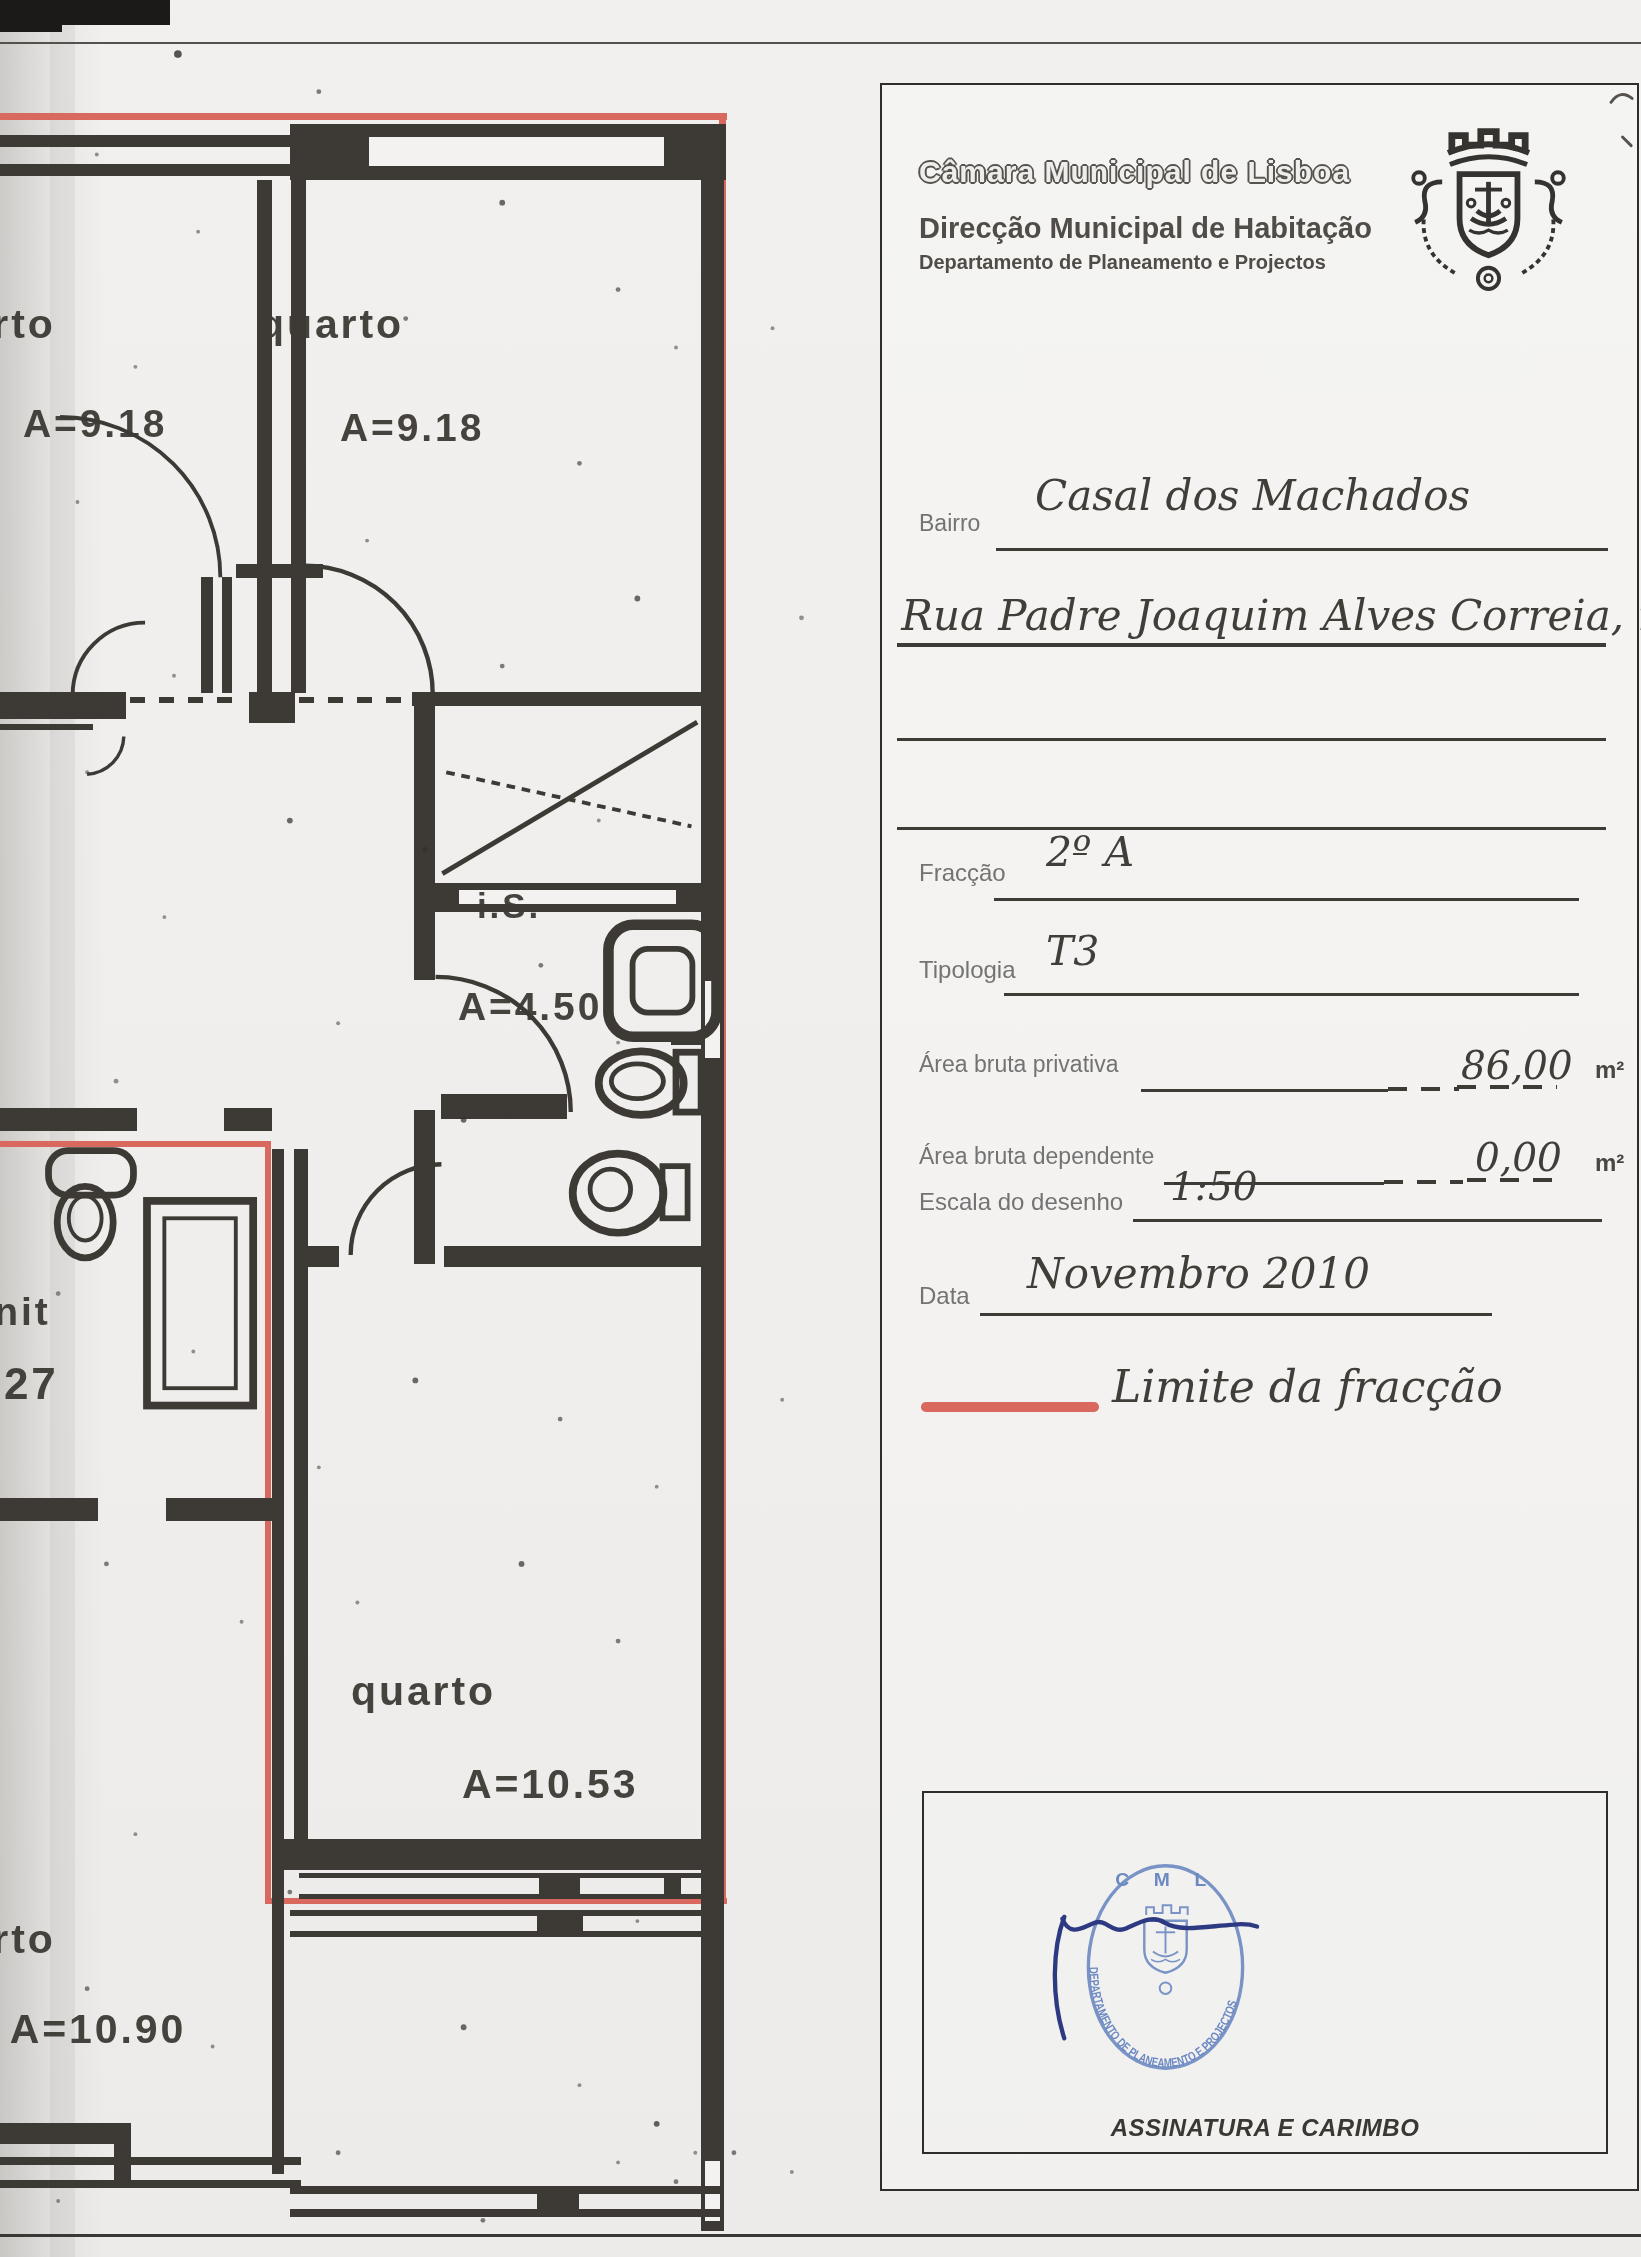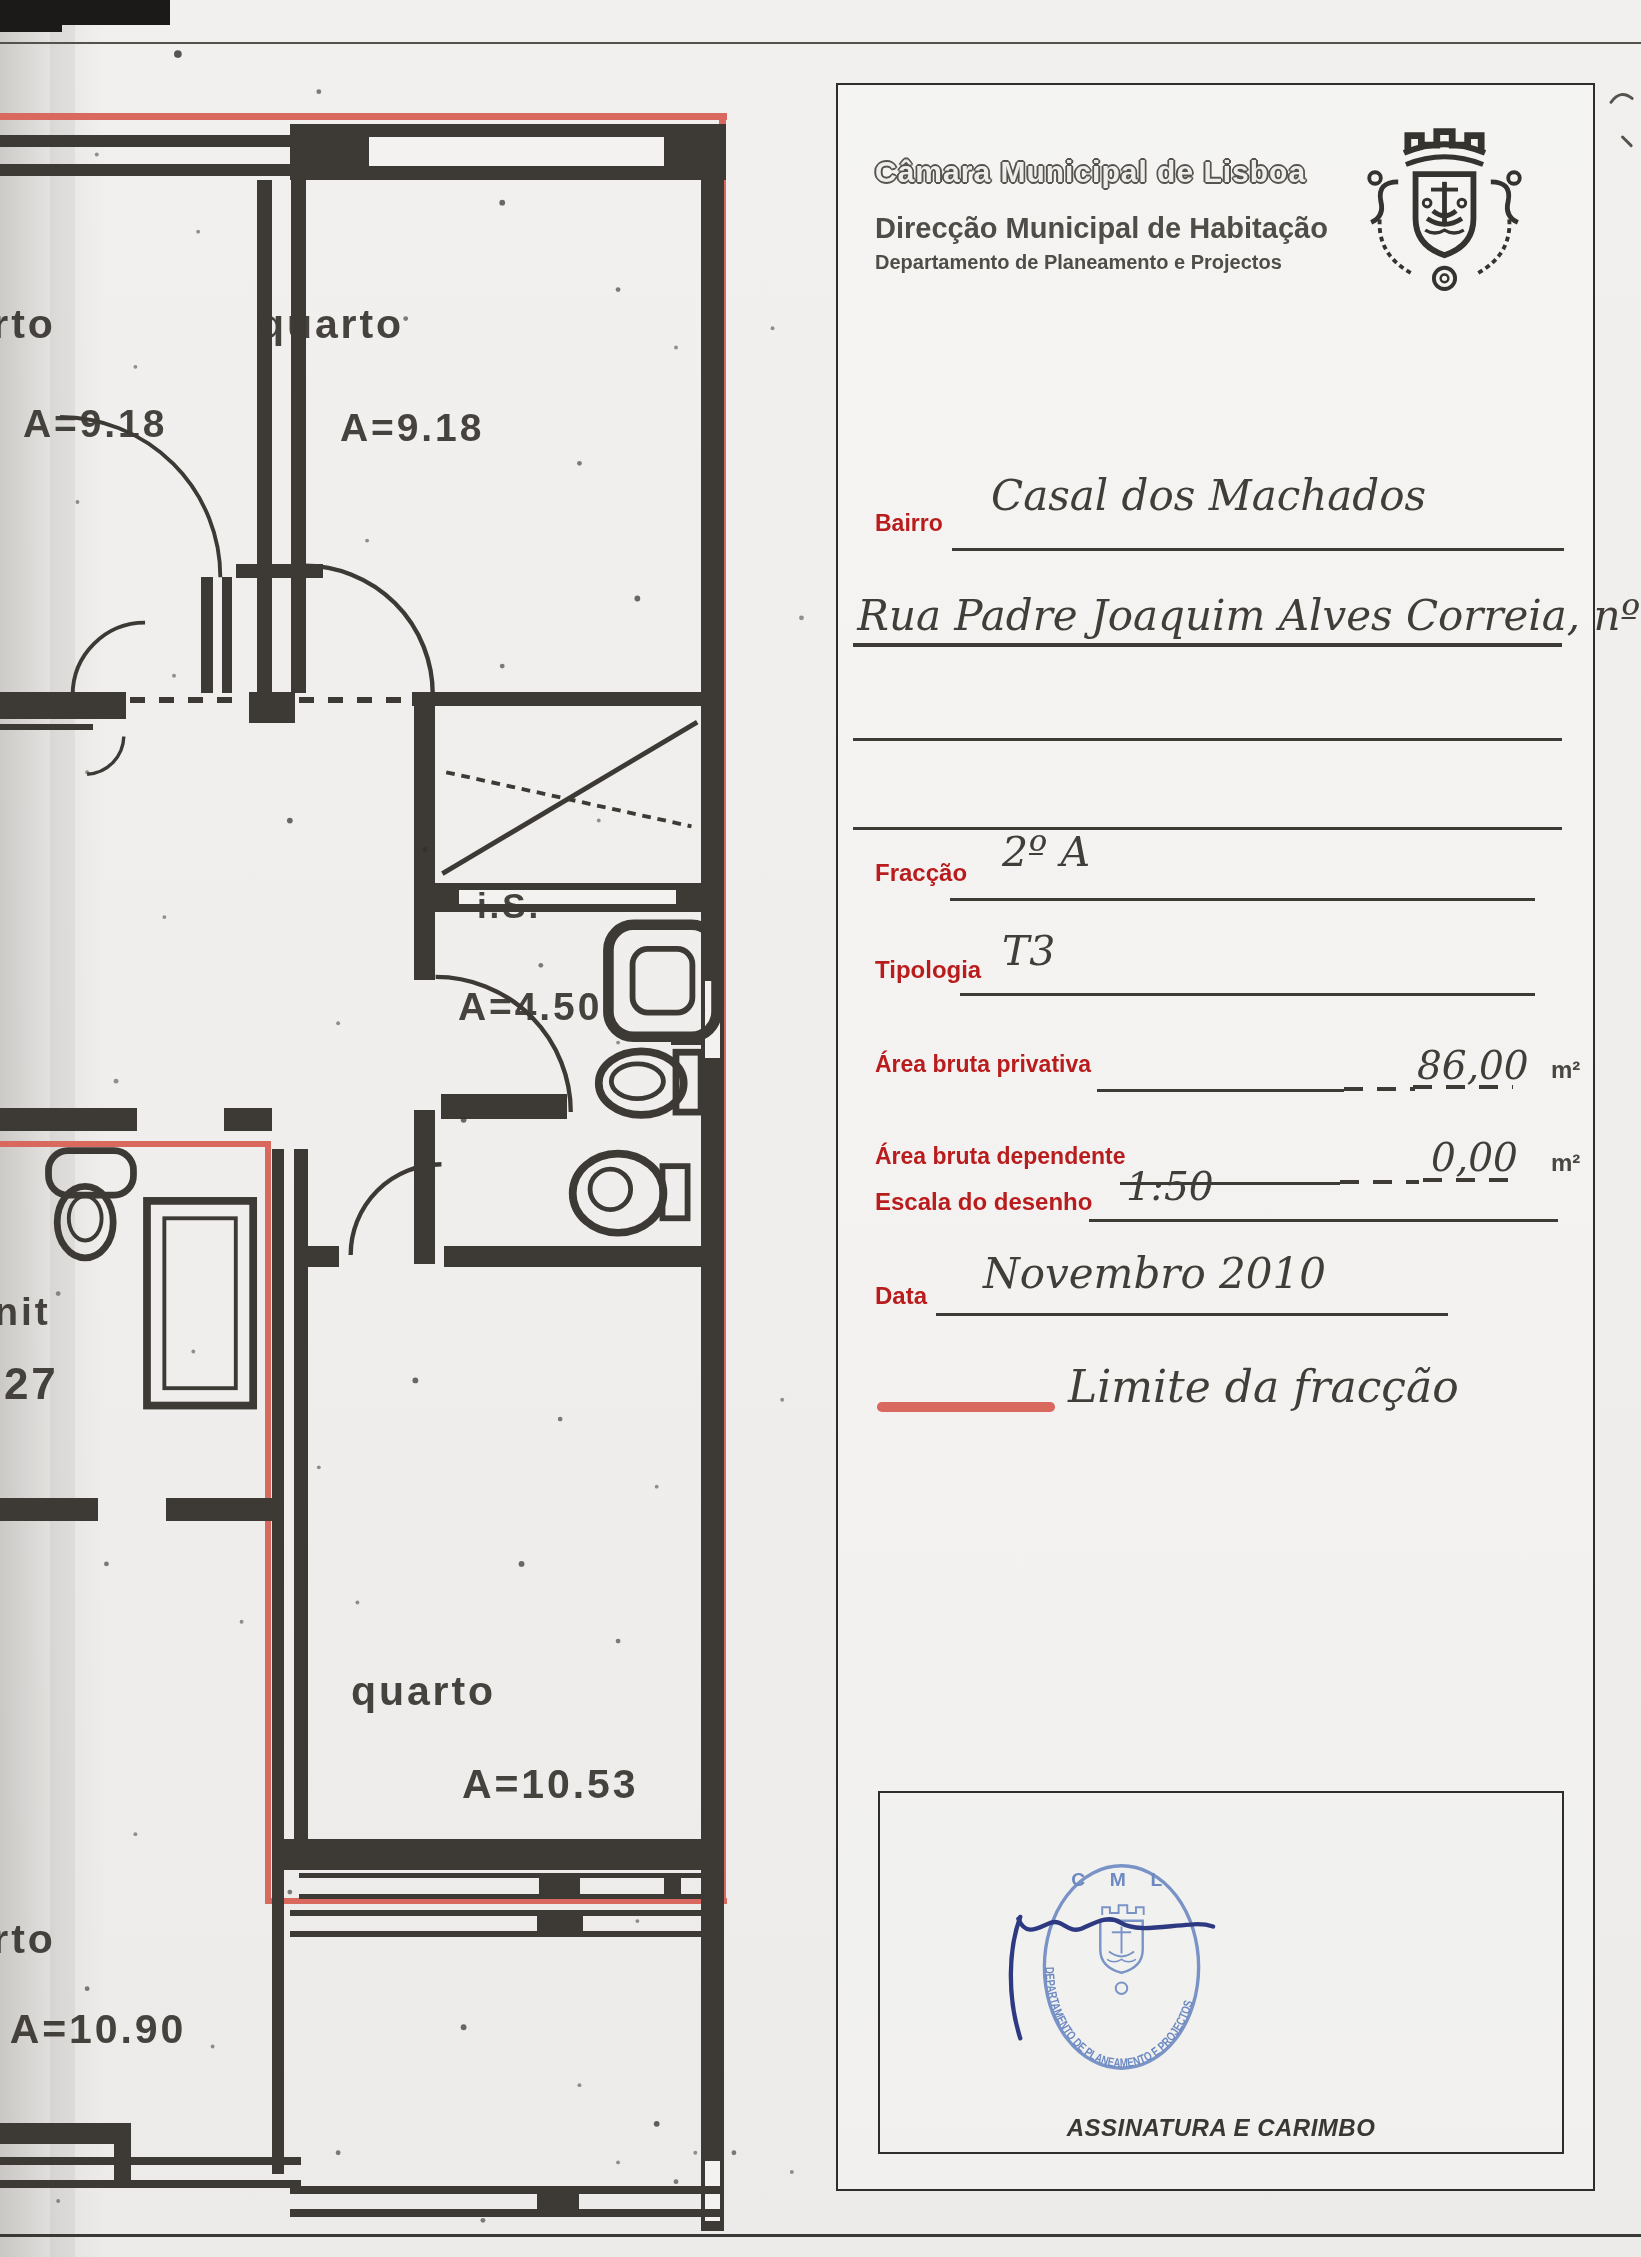--- a/index.html
+++ b/index.html
@@ -24,23 +24,23 @@
   
   .w{position:absolute;background:var(--wall);}
   .ww{position:absolute;background:#f3f2f0;}
   .r{position:absolute;background:var(--boundary);}
   .dashline{position:absolute;height:5.8px;
     background:repeating-linear-gradient(90deg,var(--wall) 0 15.4px,transparent 15.4px 29px);}
   .plabel{position:absolute;font-weight:700;color:var(--wall);letter-spacing:2.9px;
     white-space:nowrap;opacity:.95;}
   .plan-svg{position:absolute;left:0;top:0;}
   
-  .form-panel{position:absolute;left:836px;top:83px;width:759px;height:2108px;
+  .form-panel{position:absolute;left:880px;top:83px;width:759px;height:2108px;
     border:2.9px solid #2e2d2a;box-sizing:border-box;background:rgba(255,255,255,.25);}
-  .lbl{position:absolute;font-weight:700;color:#b91c1c;white-space:nowrap;}
+  .lbl{position:absolute;font-weight:400;color:#737373;white-space:nowrap;}
   .hw{position:absolute;font-family:"DejaVu Serif", serif;font-style:italic;
     color:#413e39;white-space:nowrap;}
   .uline{position:absolute;height:2.9px;background:#3e3b37;}
   .dash{position:absolute;height:3.9px;
     background:repeating-linear-gradient(90deg,#3e3b37 0 19.3px,transparent 19.3px 33px);}
   .hdr1{position:absolute;left:37px;top:70px;font-size:30px;font-weight:700;letter-spacing:1px;
     color:#efeeec;white-space:nowrap;
     text-shadow:-1.9px 0 0 #57544f,1.9px 0 0 #57544f,0 -1.9px 0 #57544f,0 1.9px 0 #57544f,
       -1px -1px 0 #57544f,1px -1px 0 #57544f,-1px 1px 0 #57544f,1px 1px 0 #57544f;}
   .hdr2{position:absolute;left:37px;top:127px;font-size:29px;font-weight:700;color:#504d48;white-space:nowrap;}

